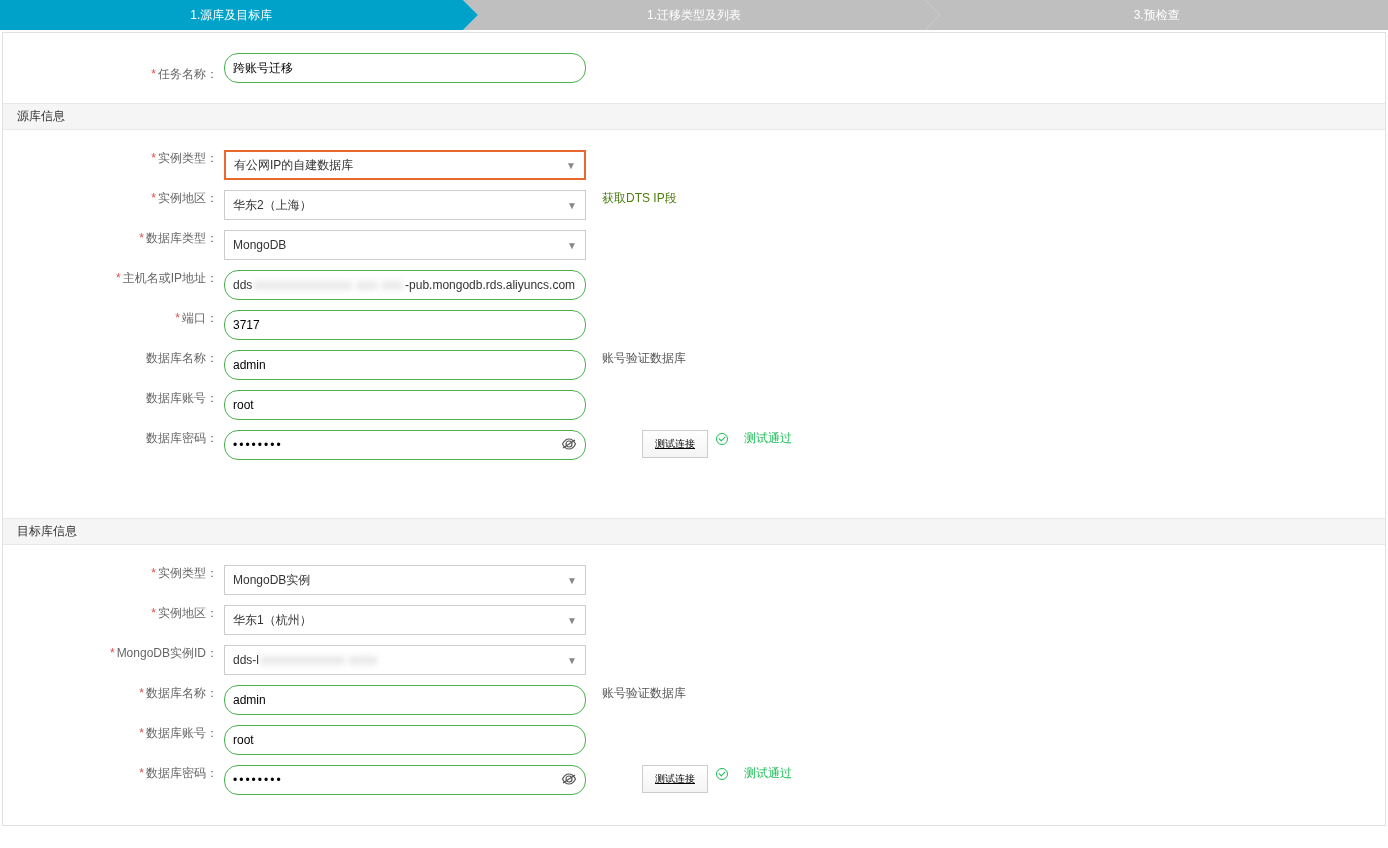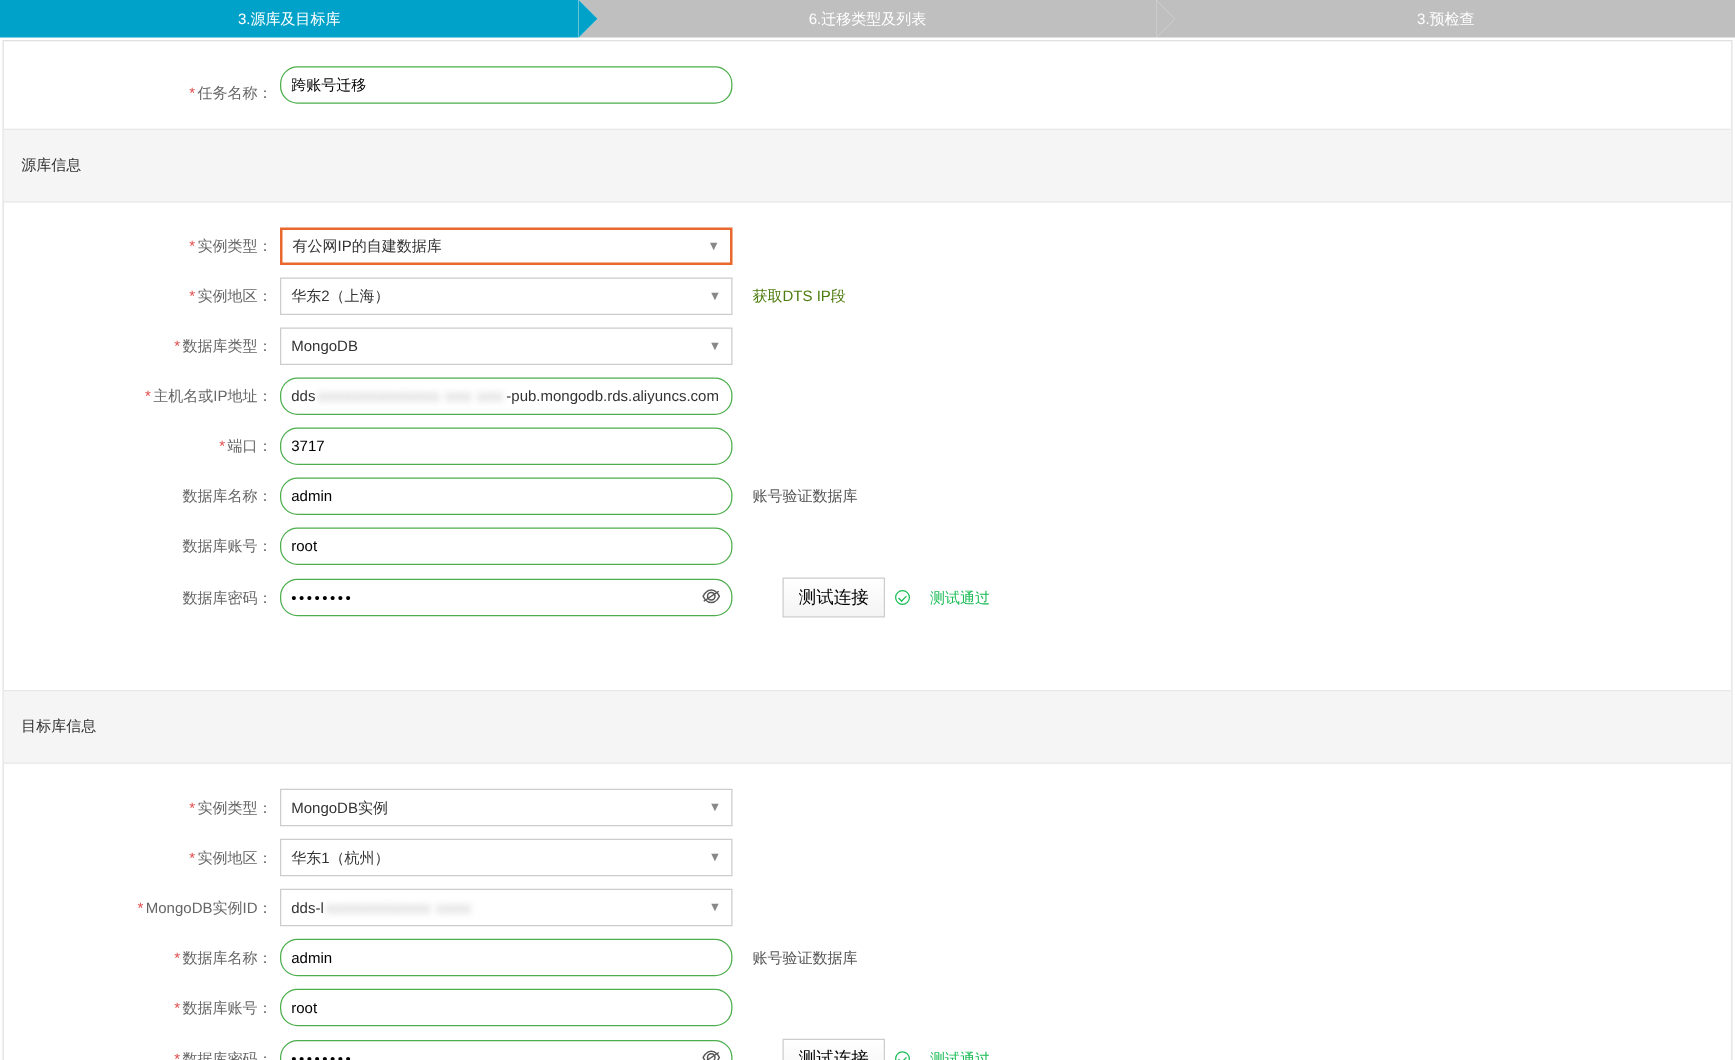--- a/index.html
+++ b/index.html
@@ -14,51 +14,51 @@
     .step:last-child::after { display: none; }
     .step.active::after { border-left-color: #00a2ca; }
 
     .content-area { border: 1px solid #e0e0e0; padding: 0; margin: 0 2px; }
 
     .toprow { display: flex; align-items: flex-end; padding: 20px 0 20px 115px; }
     .form-label { width: 100px; text-align: right; color: #666; margin-right: 6px; font-size: 12px; }
     .req { color: #e04c4c; margin-right: 2px; }
     .colon { }
 
-    .section-hd { background: #f5f5f5; padding: 20px 14px; font-size: 12px; color: #333; border-top: 1px solid #e8e8e8; border-bottom: 1px solid #e8e8e8; }
+    .section-hd { background: #f5f5f5; padding: 4px 14px; font-size: 12px; color: #333; border-top: 1px solid #e8e8e8; border-bottom: 1px solid #e8e8e8; }
     .section-body { padding: 20px 0 20px 100px; }
 
-    .form-row { display: flex; align-items: center; margin-bottom: 10px; }
+    .form-row { display: flex; align-items: flex-start; margin-bottom: 10px; }
     .form-row .form-label { width: 115px; }
     .ctrl { width: 362px; height: 30px; border: 1px solid #ccc; padding: 0 8px; display: flex; align-items: center; justify-content: space-between; background: #fff; }
     .ctrl.select { cursor: pointer; }
     .caret { color: #888; font-size: 10px; }
     .ctrl.green { border-color: #4cae4c; border-radius: 14px; }
     .ctrl.orange { border: 2px solid #e8682d; gap: 33px; }
     .ctrl input { border: none; outline: none; flex: 1; font-size: 12px; font-family: inherit; }
     .ctrl input[type="password"] { letter-spacing: 2px; }
     .eye { cursor: pointer; color: #555; font-size: 14px; }
     .side-text { margin-left: 16px; color: #555; font-size: 12px; }
     .link { color: #4d7c0f; cursor: pointer; }
-    .btn-test { margin-left: 40px; padding: 6px 12px; background: linear-gradient(#fff,#f4f4f4); border: 1px solid #ccc; cursor: pointer; font-size: 14px; font-family: inherit; }
+    .btn-test { margin-left: 56px; padding: 6px 12px; background: linear-gradient(#fff,#f4f4f4); border: 1px solid #ccc; cursor: pointer; font-size: 10px; font-family: inherit; text-decoration: underline; }
     .pass { color: #1abc56; margin-left: 8px; display: inline-flex; align-items: center; gap: 16px; }
     .pass-icon { display: inline-block; width: 12px; height: 12px; border: 1.5px solid #1abc56; border-radius: 50%; position: relative; }
     .pass-icon::after { content:''; position:absolute; left:2px; top:2.5px; width:5px; height:3px; border-left:1.5px solid #1abc56; border-bottom:1.5px solid #1abc56; transform: rotate(-45deg); }
 
     .hostval { display: flex; align-items: center; gap: 2px; }
     .blur { filter: blur(3px); color: #aaa; letter-spacing: 1px; }
 
     .spacer { height: 28px; }
   </style>
 </head>
 <body>
 
 <div class="steps">
-  <div class="step active"><span>3.源库及目标库</span></div>
-  <div class="step"><span>6.迁移类型及列表</span></div>
+  <div class="step active"><span>1.源库及目标库</span></div>
+  <div class="step"><span>1.迁移类型及列表</span></div>
   <div class="step"><span>3.预检查</span></div>
 </div>
 
 <div class="content-area">
 
   <div class="toprow">
     <div class="form-label"><span class="req">*</span><span>任务名称</span><span class="colon">：</span></div>
     <div class="ctrl green">
       <input type="text" value="跨账号迁移" style="">
     </div>

